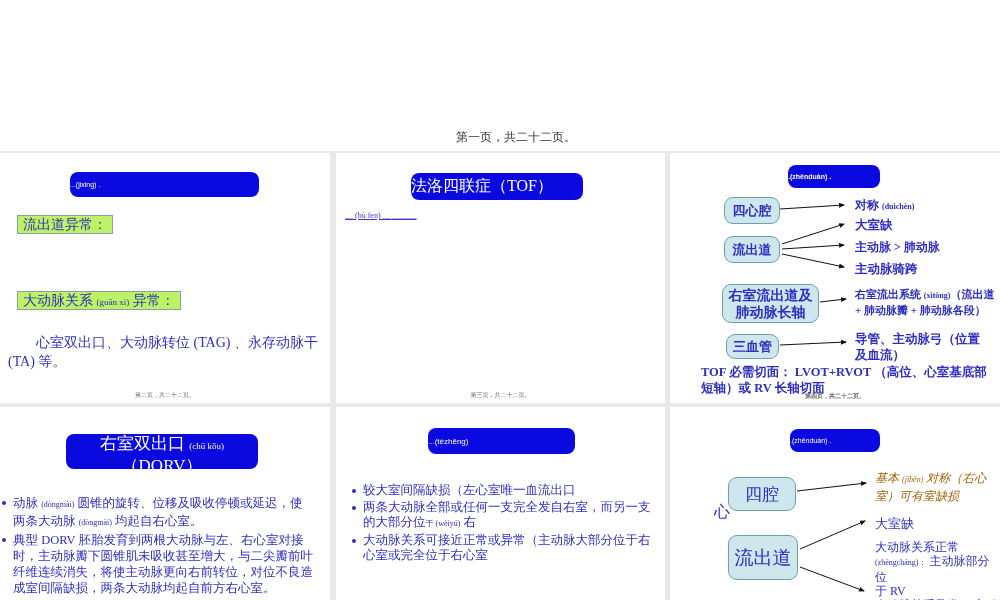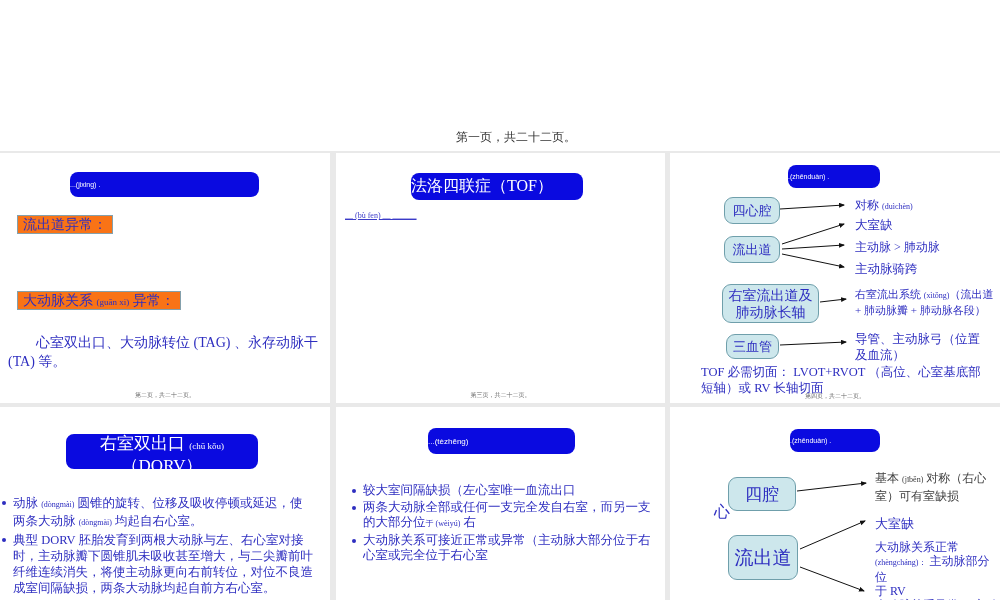--- a/index.html
+++ b/index.html
@@ -5,33 +5,33 @@
   html,body{margin:0;padding:0;}
   #stage{position:relative;width:1000px;height:600px;background:#ffffff;overflow:hidden;
          font-family:"Liberation Serif","DejaVu Serif",serif;}
   #page-indicator{position:absolute;top:129px;left:0;width:100%;text-align:center;
          font-size:12px;color:#333;font-family:"Liberation Sans","DejaVu Sans",sans-serif;padding-left:16px;}
   #grid{position:absolute;top:151px;left:0;width:1000px;height:449px;background:#e9e9e9;overflow:hidden;}
   .slide{position:absolute;width:330px;height:250px;background:#ffffff;overflow:hidden;}
   .bar{position:absolute;background:#0a0ae0;border-radius:8px;color:#ffffff;
        display:flex;align-items:center;text-align:center;overflow:hidden;}
   .tinybar{font-size:7px;font-family:"Liberation Sans","DejaVu Sans",sans-serif;}
-  .hl{background:#f97316;border:1px solid #84a0ac;padding:1px 5px;}
+  .hl{background:#bef264;border:1px solid #84a0ac;padding:1px 5px;}
   .tealbox{position:absolute;background:#cde7ec;border:1px solid #6f9fab;border-radius:9px;
        color:#2e2ec0;display:flex;align-items:center;justify-content:center;text-align:center;
        white-space:pre-line;}
   .lbl{position:absolute;color:#2e2ec0;}
   .py{font-size:8px;}
   .pys{font-size:9px;}
   .footer{position:absolute;left:0;right:0;text-align:center;font-size:6px;color:#666;}
   .arrows{position:absolute;left:0;top:0;}
   .bullets{position:absolute;color:#2e2ec0;}
   .bullet-row{display:flex;margin-bottom:1px;}
   .dot{flex:0 0 auto;width:4px;height:4px;border-radius:50%;background:#2e2ec0;margin:6px 7px 0 2px;}
-  .pink{color:#404040;}
+  .pink{color:#a16207;font-style:italic;}
   .sub2{position:absolute;color:#3b3bc8;font-size:8px;text-decoration:underline;}
   .r2line{line-height:14px;}
 </style>
 </head>
 <body>
 
 <div id="stage">
 
   <div id="page-indicator">第一页，共二十二页。</div>
 
@@ -54,21 +54,21 @@
     </div>
 
     <div class="slide" style="left:336px;top:2px;width:329px;">
       <div class="bar" style="left:75px;top:20px;width:172px;height:27px;font-size:16px;">
         <span>法洛四联症（TOF）</span>
       </div>
       <div class="sub2" style="left:9px;top:58px;">__ (bù fen) __  ______</div>
       <div class="footer" style="top:238px;">第三页，共二十二页。</div>
     </div>
 
-    <div class="slide" style="left:670px;top:2px;">
+    <div class="slide" style="left:670px;top:2px;font-weight:bold;">
       <svg class="arrows" width="330" height="250" viewBox="0 0 330 250">
         <defs>
             <marker id="ah1" markerWidth="7" markerHeight="7" refX="5" refY="2.5" orient="auto">
           <path d="M0,0 L6,2.5 L0,5 z" fill="#111"></path>
             </marker>
           </defs>
         <g stroke="#111" stroke-width="1" fill="none">
           <line x1="110" y1="56" x2="174" y2="52" marker-end="url(#ah1)"></line>
           <line x1="112" y1="91" x2="174" y2="71" marker-end="url(#ah1)"></line>
           <line x1="112" y1="96" x2="174" y2="92" marker-end="url(#ah1)"></line>

